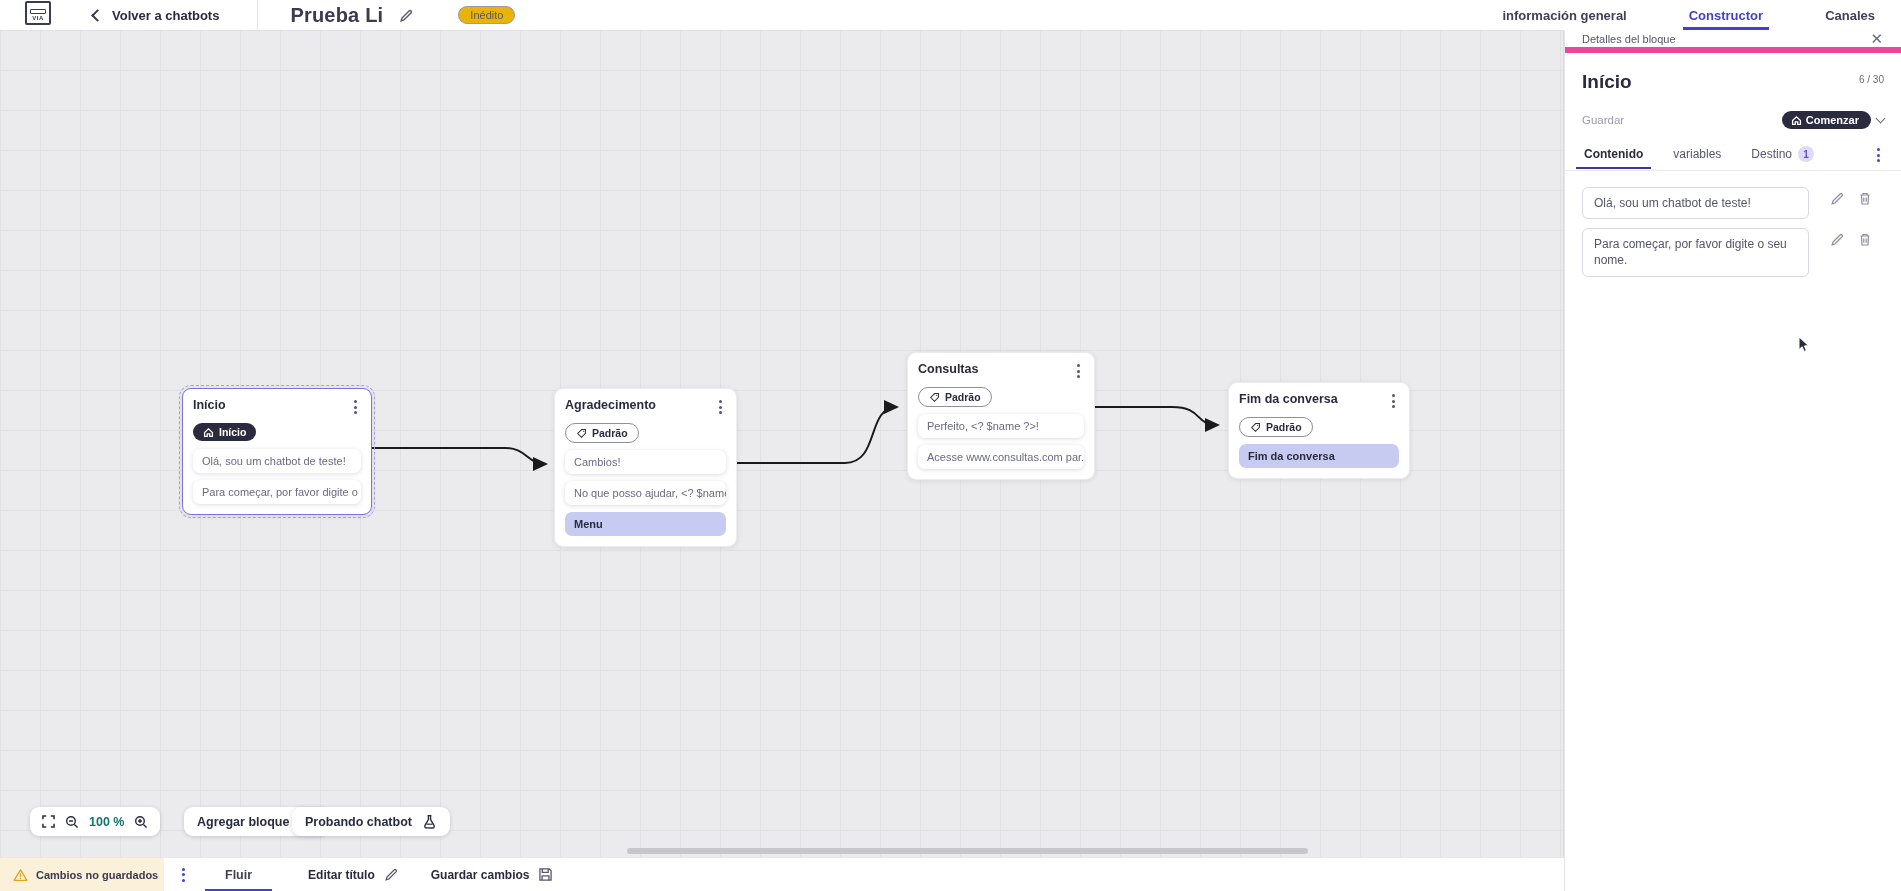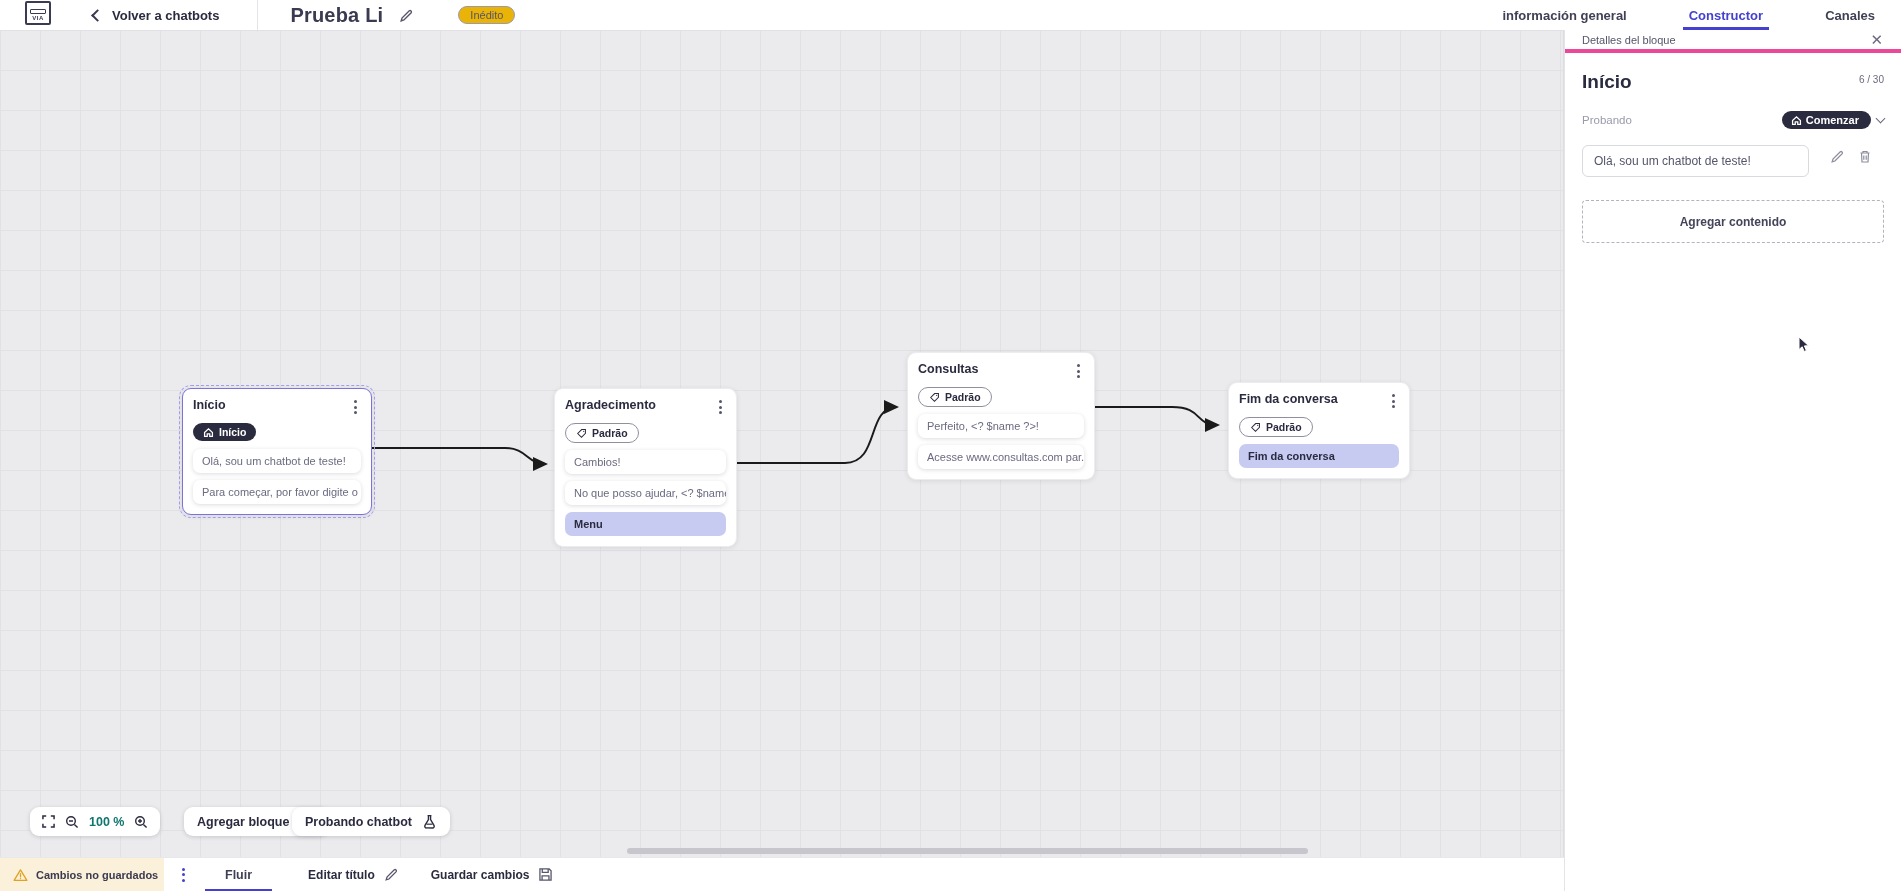--- a/index.html
+++ b/index.html
@@ -63,21 +63,21 @@
   .icon { display:flex; align-items:center; justify-content:center; }
   .hscroll { position:absolute; left:627px; top:818px; width:681px; height:6px; border-radius:3px; background:#c6c6cc; }
 
   
   .cursor { position:absolute; z-index:60; }
 
   
   .panel { position:absolute; left:1564px; top:30px; width:337px; height:861px; background:#fff;
            border-left:1px solid #e3e3e9; z-index:20; }
   .panel-head { height:23px; display:flex; align-items:center; justify-content:space-between;
-                padding:0 18px 0 17px; border-bottom:4px solid #ec4899; }
+                padding:0 18px 0 17px; border-bottom:6px solid #ec4899; }
   .panel-head-label { font-size:11px; color:#55556b; }
   .close-x { font-size:15px; color:#6a6a80; cursor:pointer; line-height:1; }
   .panel-body { padding:12px 17px 0 17px; }
   .block-title-row { display:flex; align-items:flex-start; justify-content:space-between; margin-top:6px;}
   .block-title { font-size:19px; font-weight:bold; color:#2b2b40; }
   .counter { font-size:10px; color:#6a6a80; margin-top:3px; }
   .marker-row { display:flex; align-items:center; justify-content:space-between; margin-top:18px; }
   .marker-label { font-size:11.5px; color:#9a9aab; }
   .marker-right { display:flex; align-items:center; gap:6px; }
   .start-pill { display:inline-flex; align-items:center; gap:4px; background:#2b2b40; color:#fff;
@@ -293,53 +293,84 @@
     <div class="panel-head">
       <span class="panel-head-label">Detalles del bloque</span>
       <span class="close-x">✕</span>
     </div>
     <div class="panel-body">
       <div class="block-title-row">
         <span class="block-title">Início</span>
         <span class="counter">6 / 30</span>
       </div>
       <div class="marker-row">
-        <span class="marker-label">Probando</span>
+        <span class="marker-label">Guardar</span>
         <span class="marker-right">
           <span class="start-pill">
             <span class="icon">
               <svg width="11" height="11" viewBox="0 0 14 14" fill="none" stroke="#fff" stroke-width="1.6">
                 <path d="M2 7 L7 2.4 L12 7 V12 H8.6 V8.8 H5.4 V12 H2 Z"></path>
               </svg>
             </span>
             <span>Comenzar</span>
           </span>
           <span class="pill-chev"></span>
         </span>
+      </div>
+      <div class="panel-tabs">
+        <div class="p-tab active">
+          <span>Contenido</span>
+        </div>
+        <div class="p-tab">
+          <span>variables</span>
+        </div>
+        <div class="p-tab">
+          <span>Destino</span>
+          <span class="count-badge">1</span>
+        </div>
+        <span class="kebab blue">
+            <i></i>
+            <i></i>
+            <i></i>
+          </span>
       </div>
 
       <div class="msg-list">
         <div class="msg-row">
           <div class="msg-box">Olá, sou um chatbot de teste!</div>
           <div class="msg-actions">
             <span class="icon">
               <svg width="15" height="15" viewBox="0 0 14 14" fill="none" stroke="currentColor" stroke-width="1.2">
                 <path d="M2 12 L2.8 9.4 L9.6 2.6 a1.3 1.3 0 0 1 1.8 1.8 L4.6 11.2 Z"></path>
               </svg>
             </span>
             <span class="icon">
               <svg width="14" height="15" viewBox="0 0 14 15" fill="none" stroke="currentColor" stroke-width="1.2">
                 <path d="M2.5 4 H11.5 M5 4 V2.5 H9 V4 M3.5 4 L4 13 H10 L10.5 4 M5.8 6.5 V10.8 M8.2 6.5 V10.8"></path>
               </svg>
             </span>
           </div>
         </div>
-      </div>
-
-      <div class="add-content">Agregar contenido</div>
+        <div class="msg-row">
+          <div class="msg-box">Para começar, por favor digite o seu nome.</div>
+          <div class="msg-actions">
+            <span class="icon">
+              <svg width="15" height="15" viewBox="0 0 14 14" fill="none" stroke="currentColor" stroke-width="1.2">
+                <path d="M2 12 L2.8 9.4 L9.6 2.6 a1.3 1.3 0 0 1 1.8 1.8 L4.6 11.2 Z"></path>
+              </svg>
+            </span>
+            <span class="icon">
+              <svg width="14" height="15" viewBox="0 0 14 15" fill="none" stroke="currentColor" stroke-width="1.2">
+                <path d="M2.5 4 H11.5 M5 4 V2.5 H9 V4 M3.5 4 L4 13 H10 L10.5 4 M5.8 6.5 V10.8 M8.2 6.5 V10.8"></path>
+              </svg>
+            </span>
+          </div>
+        </div>
+      </div>
+
     </div>
   </div>
 
   <span class="cursor" style="left:1796px; top:336px;">
     <svg width="16" height="18" viewBox="0 0 16 18">
       <path d="M3 1 L3 13.5 L6.2 10.8 L8.2 15.5 L10.4 14.5 L8.4 9.9 L12.6 9.7 Z" fill="#2b2b40" stroke="#fff" stroke-width="1"></path>
     </svg>
   </span>
 
   <div class="footer">

